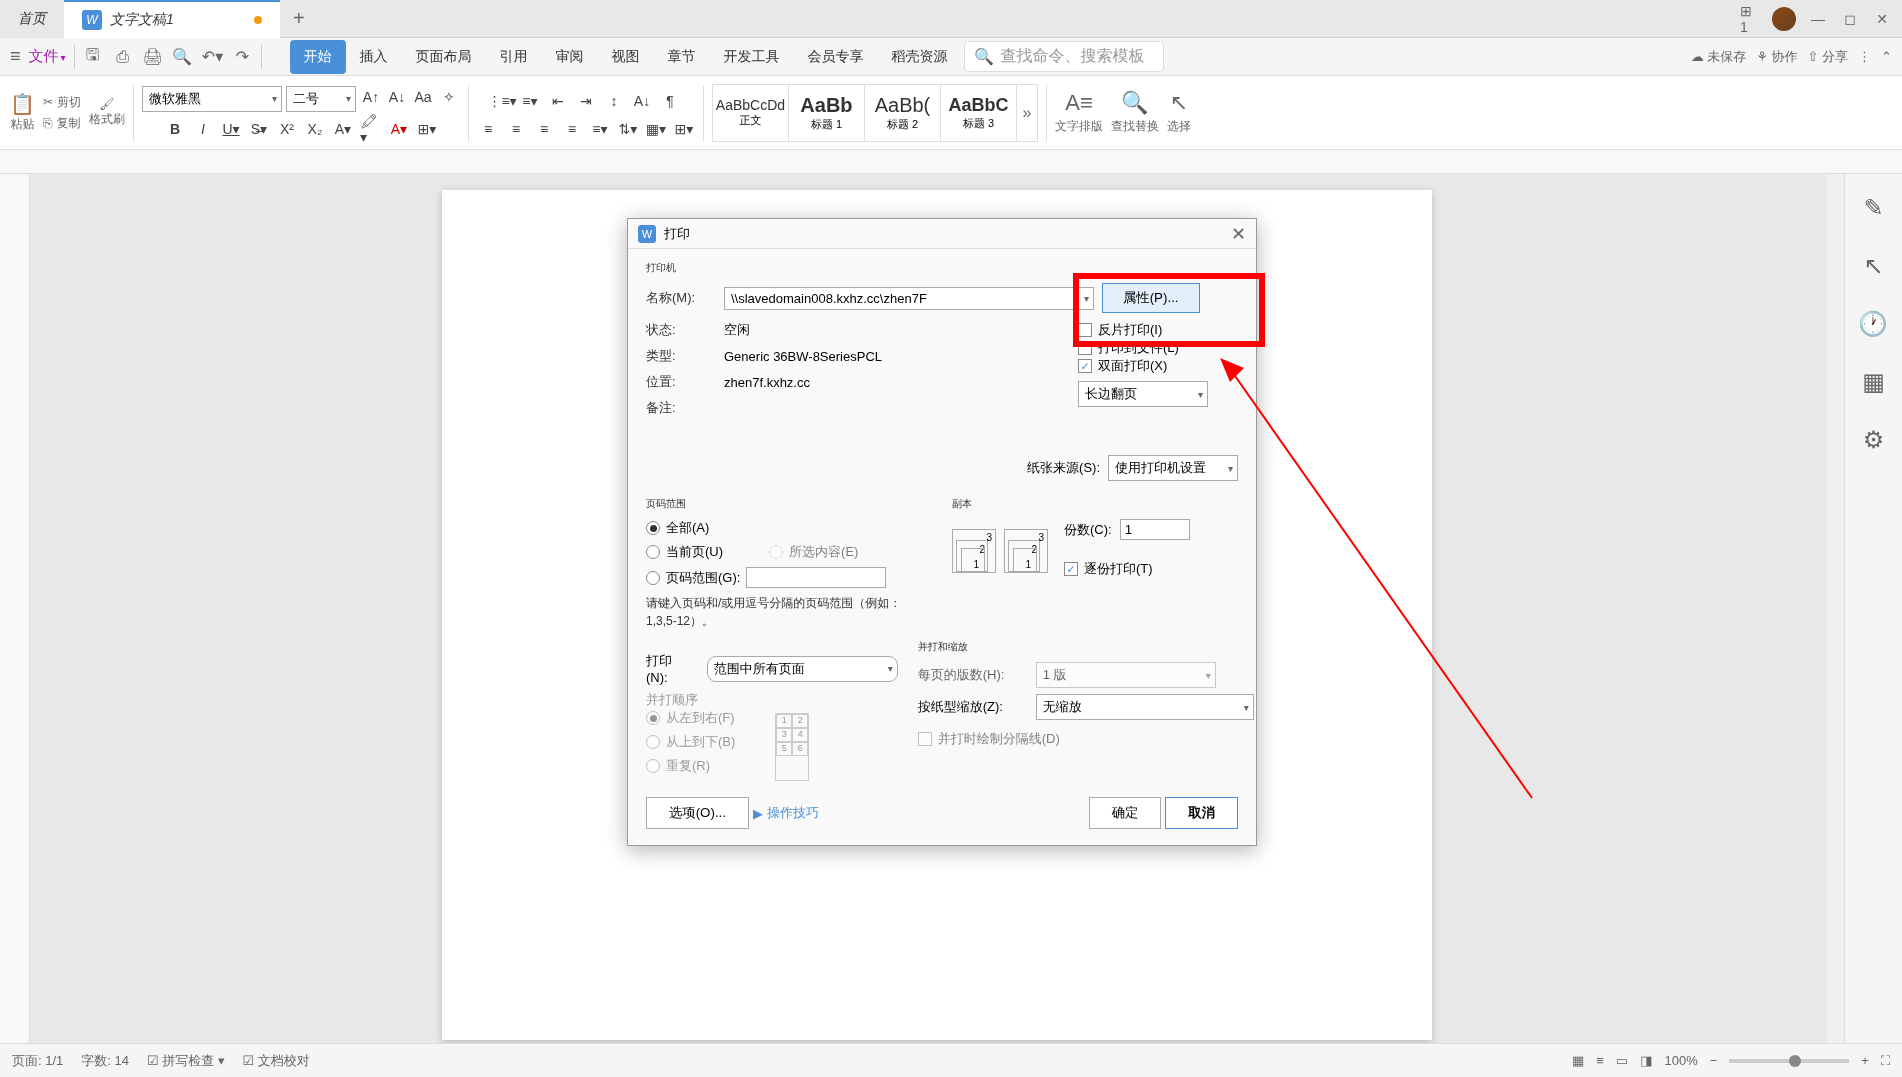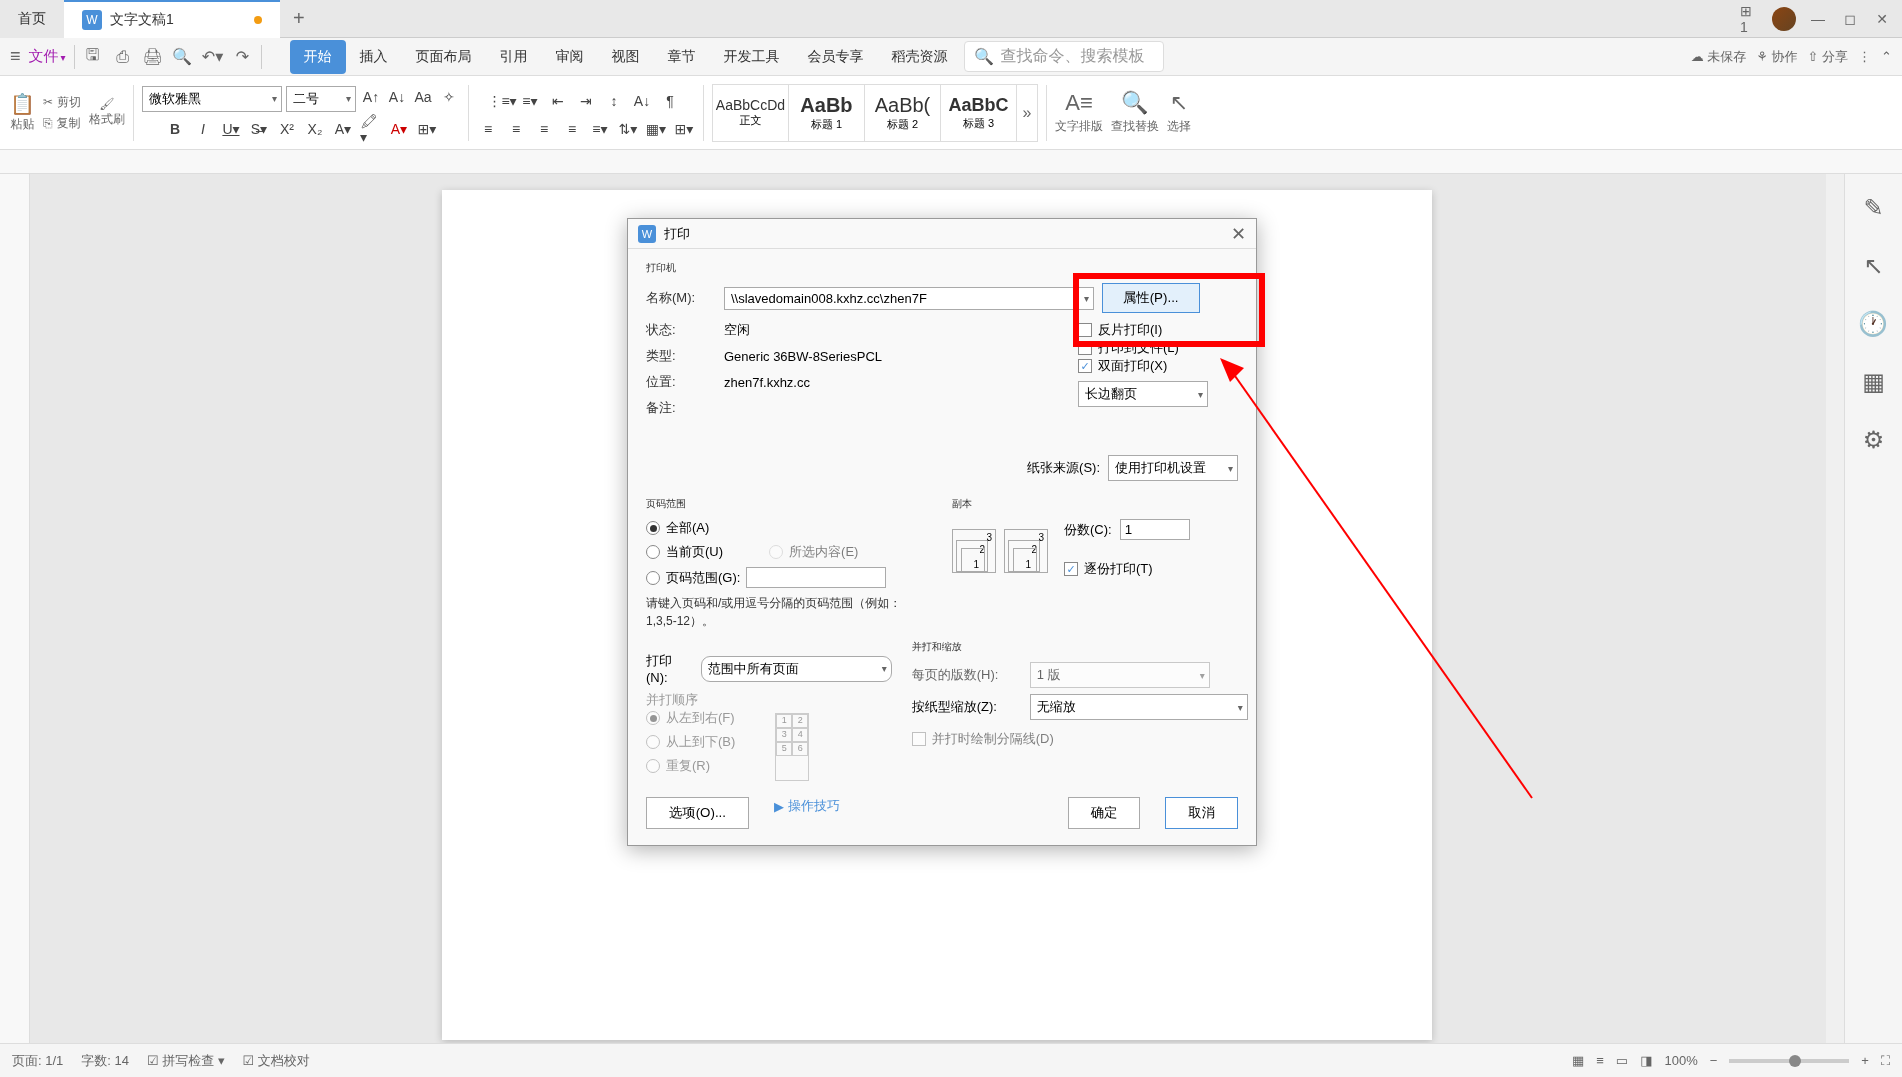--- a/index.html
+++ b/index.html
@@ -1,20 +1,20 @@
 <!DOCTYPE html>
 <html><head>
 <meta charset="utf-8">
 <style>
 * { margin: 0; padding: 0; box-sizing: border-box; font-family: "Microsoft YaHei", sans-serif; }
 body { background: #fff; overflow: hidden; width: 1902px; height: 1077px; position: relative; }
 
 
 .titlebar { height: 38px; background: #e8e8e8; display: flex; align-items: center; border-bottom: 1px solid #ccc; }
-.tab { height: 38px; display: flex; align-items: center; padding: 2px 18px; font-size: 14px; position: relative; }
+.tab { height: 38px; display: flex; align-items: center; padding: 2px 18px; font-size: 14px; position: relative; font-style: italic; }
 .tab.home { background: #e8e8e8; color: #333; }
 .tab.doc { background: #fff; color: #333; border-top: 2px solid #4a90d9; }
 .tab-icon { width: 20px; height: 20px; background: #4a90d9; border-radius: 3px; margin-right: 8px; display: flex; align-items: center; justify-content: center; color: #fff; font-size: 12px; }
 .tab .dot { width: 8px; height: 8px; background: #f39c12; border-radius: 50%; margin-left: 80px; }
 .tab-plus { width: 38px; display: flex; align-items: center; justify-content: center; font-size: 20px; color: #666; }
 .titlebar-right { margin-left: auto; display: flex; align-items: center; gap: 12px; padding-right: 10px; }
 .window-icon { width: 20px; height: 20px; display: flex; align-items: center; justify-content: center; color: #666; font-size: 14px; }
 .avatar { width: 24px; height: 24px; border-radius: 50%; background: linear-gradient(135deg, #8b4513, #654321); }
 
 
@@ -114,31 +114,31 @@
 .copies-input { border: 1px solid #aaa; width: 70px; padding: 2px 4px; position: relative; }
 .collate-diagram { display: flex; gap: 8px; margin: 10px 0; }
 .collate-stack { width: 44px; height: 44px; border: 1px solid #aaa; position: relative; }
 .collate-stack::before, .collate-stack::after { content: ""; position: absolute; border: 1px solid #aaa; }
 .collate-stack::before { width: 30px; height: 30px; left: 3px; top: 10px; }
 .collate-stack::after { width: 22px; height: 22px; left: 8px; top: 18px; }
 .collate-stack .num-top { position: absolute; right: 3px; top: 2px; font-size: 10px; }
 .collate-stack .num-mid { position: absolute; right: 10px; top: 14px; font-size: 10px; }
 .collate-stack .num-bot { position: absolute; right: 16px; bottom: 2px; font-size: 10px; }
 
-.print-what-row { display: flex; align-items: center; gap: 12px; margin-top: 12px; }
+.print-what-row { display: flex; align-items: center; gap: 18px; margin-top: 12px; }
 .print-what-dropdown { width: 212px; border-radius: 9px; }
 .order-section { margin-top: 6px; color: #999; }
 .order-diagram { display: inline-block; border: 1px solid #ccc; margin-left: 10px; }
 .order-diagram-row { display: flex; }
 .order-diagram-cell { width: 16px; height: 14px; border: 1px solid #ccc; font-size: 9px; text-align: center; color: #999; }
 .scale-section .form-row { margin-bottom: 6px; }
 
-.dialog-footer { display: flex; align-items: flex-start; gap: 25px; margin-top: 16px; }
+.dialog-footer { display: flex; align-items: center; gap: 4px; margin-top: 16px; }
 .btn { border: 1px solid #aaa; background: #fff; padding: 6px 22px; cursor: pointer; }
-.btn.cancel { border: 1.5px solid #4a90d9; }
+.btn.cancel { border: 1.5px solid #4a90d9; font-weight: bold; }
 .tips-link { color: #4a90d9; display: flex; align-items: center; gap: 4px; }
 .spacer { flex: 1; }
 
 
 .red-highlight { position: absolute; border: 6px solid red; z-index: 200; pointer-events: none; }
 .red-arrow { position: absolute; z-index: 199; pointer-events: none; }
 </style>
 </head>
 <body>
 

